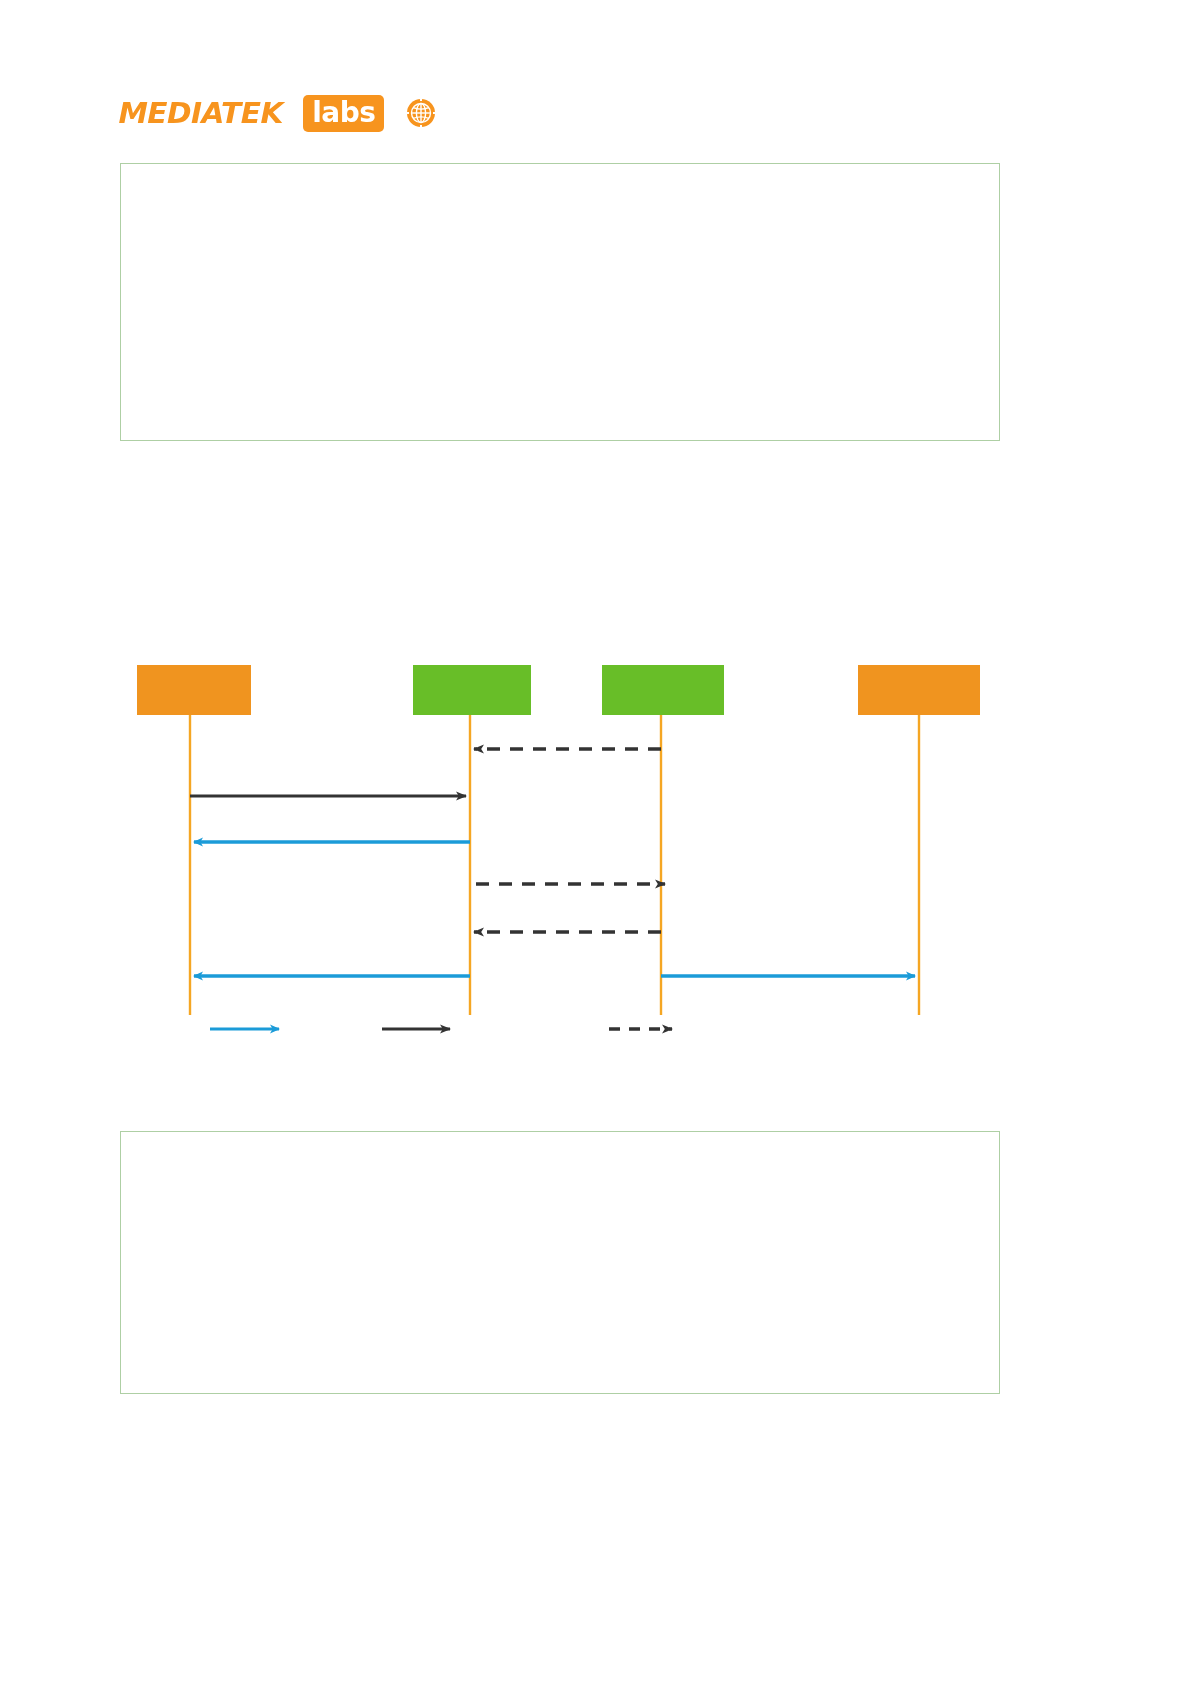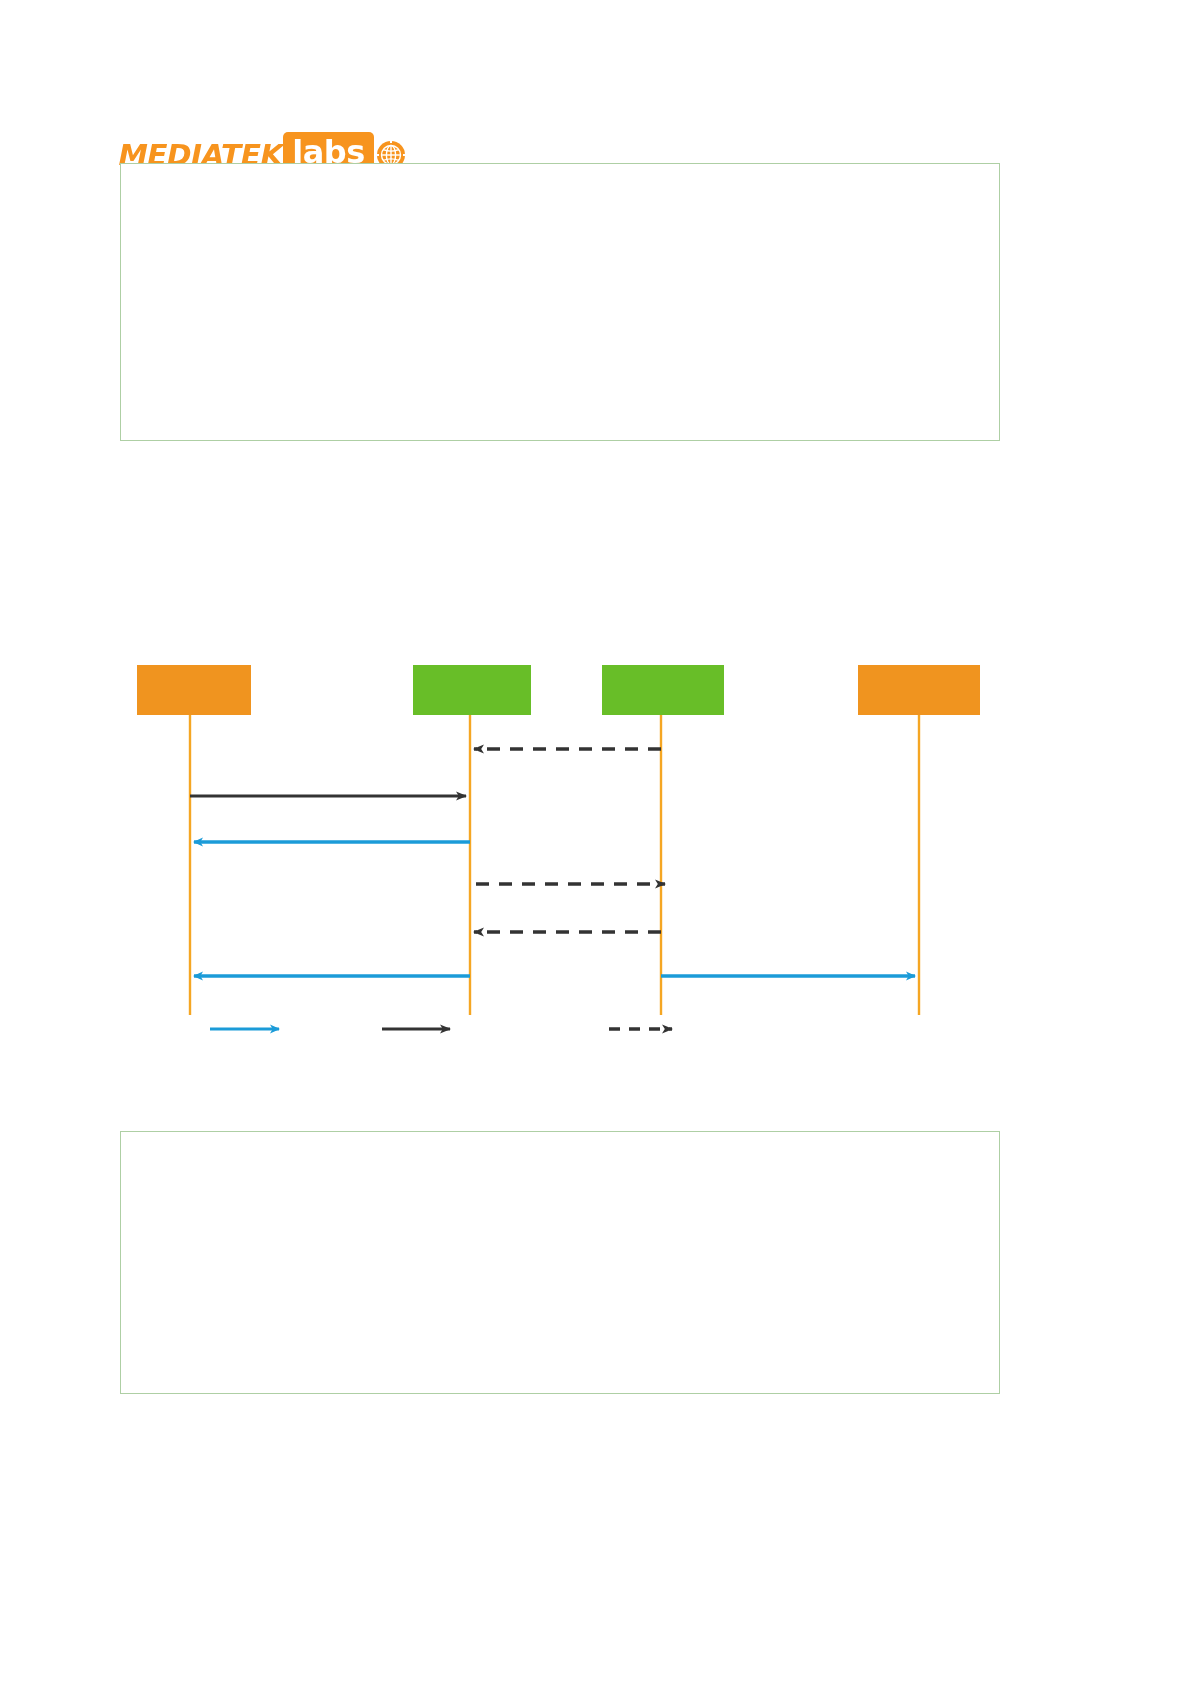--- a/index.html
+++ b/index.html
@@ -16,41 +16,40 @@
   }
 
   
   #logo {
     position: absolute;
     left: 120px;
     top: 95px;
     height: 36px;
     display: flex;
     align-items: center;
-    gap: 2px;
-    margin-top: 42px;
+    gap: 22px;
   }
   #logo .wordmark {
     font-family: "DejaVu Sans", sans-serif;
     font-weight: bold;
     font-style: italic;
     font-size: 29px;
     letter-spacing: -0.5px;
     color: #F7941E;
     line-height: 1;
     transform: scaleX(1.02);
   }
   #logo .labs-chip {
     background: #F7941E;
     color: #ffffff;
     font-family: "DejaVu Sans", sans-serif;
     font-weight: bold;
-    font-size: 32px;
+    font-size: 28px;
     line-height: 1;
-    padding: 4px 9px 11px 9px;
+    padding: 4px 9px 5px 9px;
     border-radius: 5px;
     letter-spacing: -0.5px;
   }
   #logo .globe {
     width: 30px;
     height: 30px;
     flex: 0 0 30px;
   }
 
   

